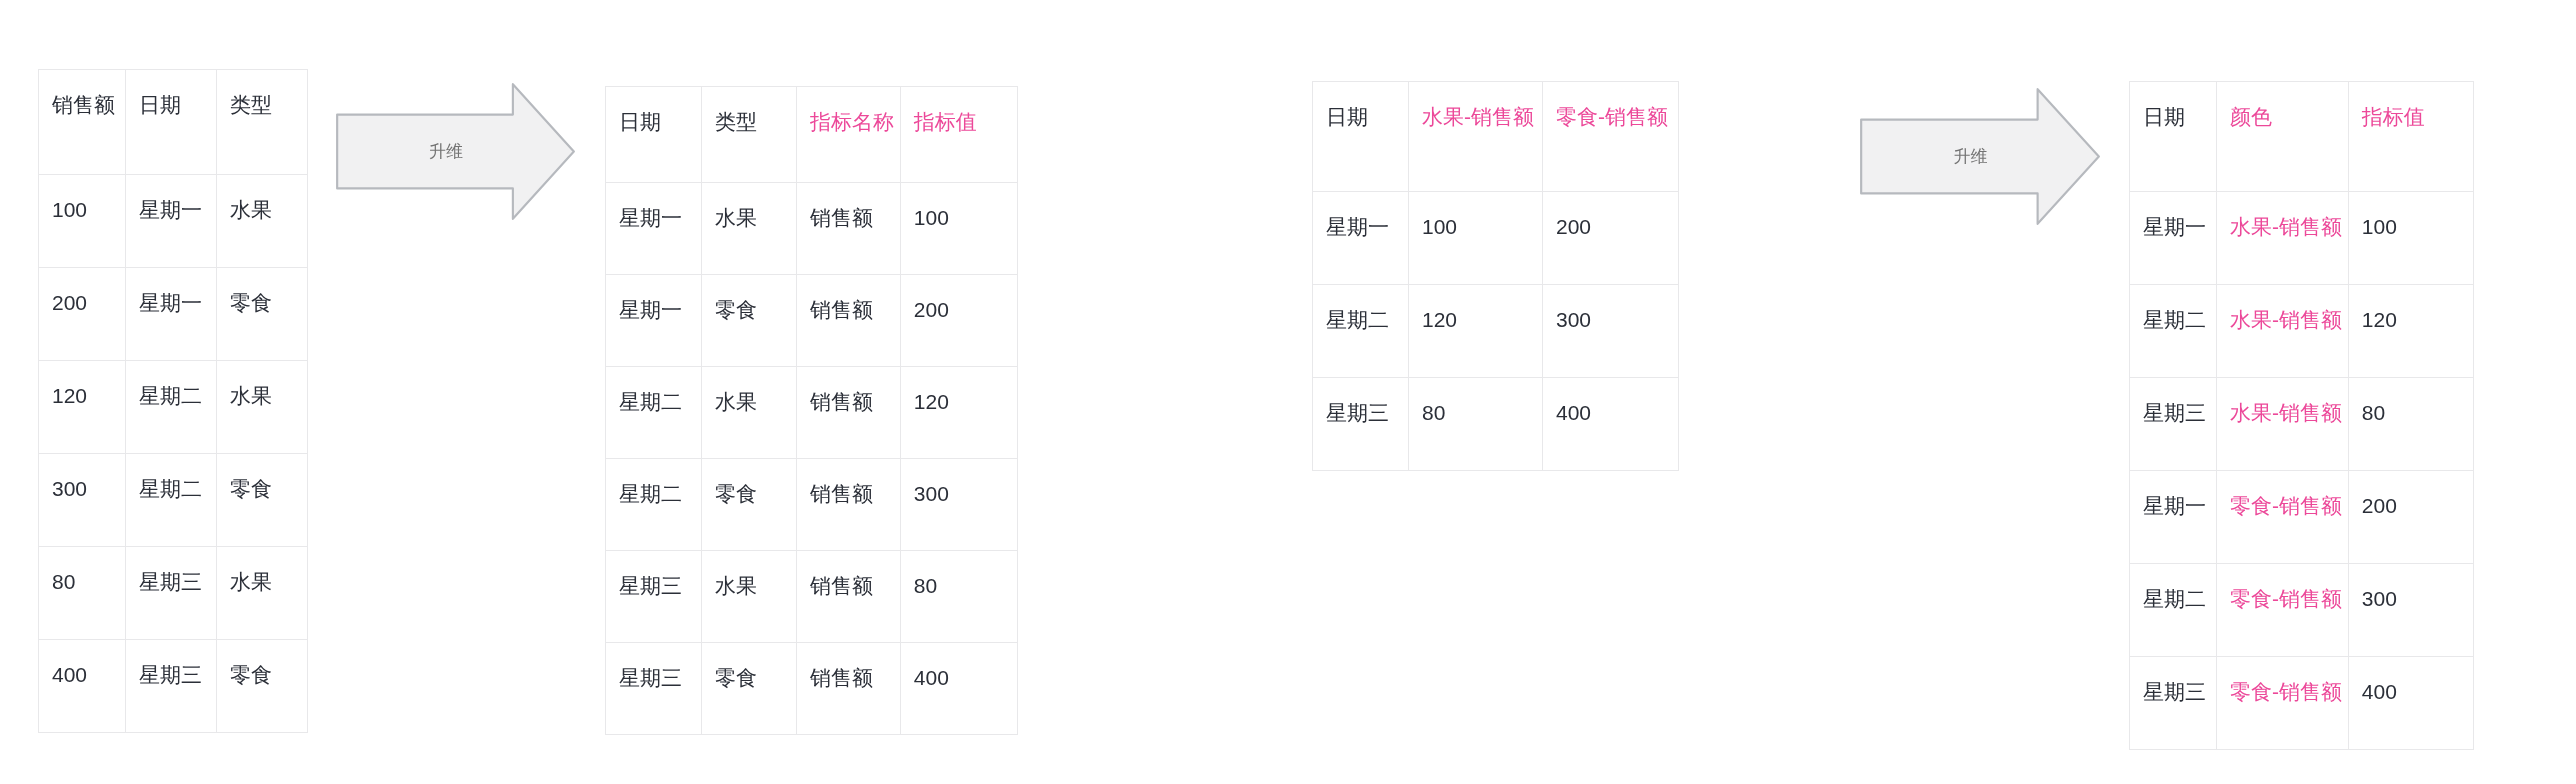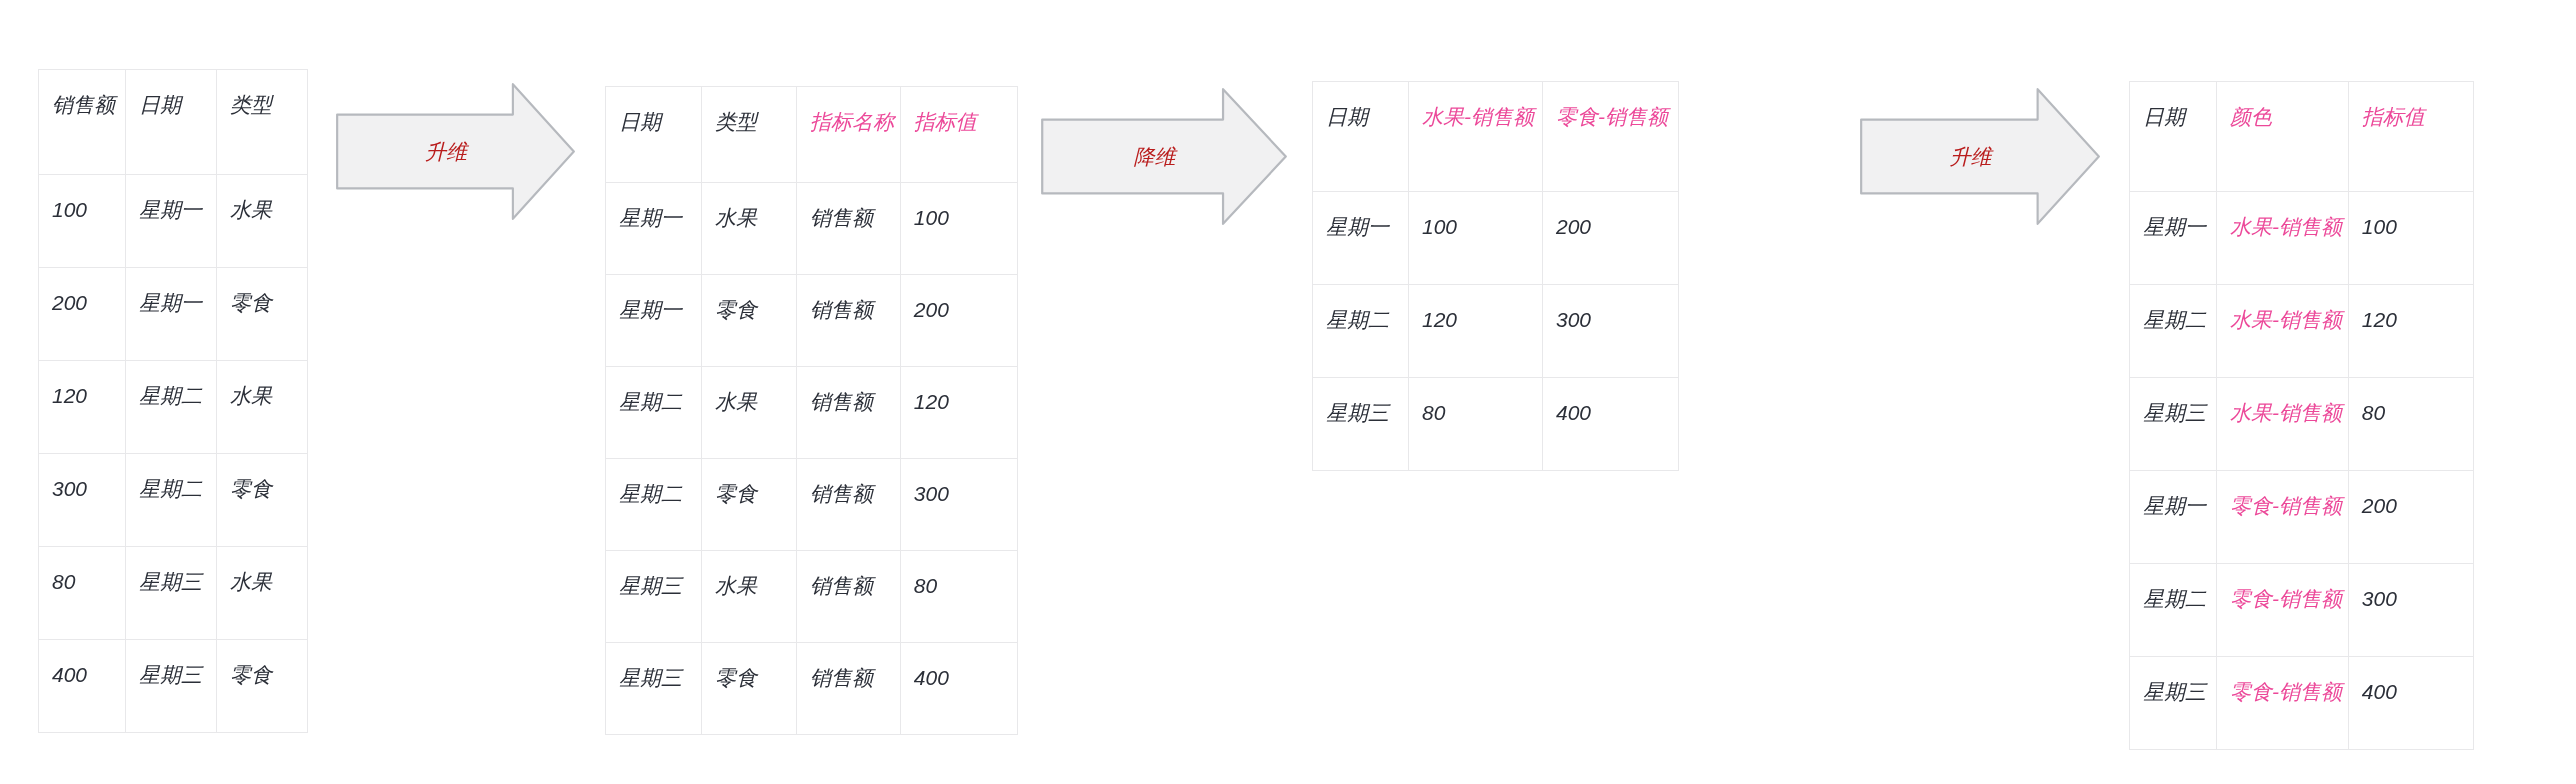--- a/index.html
+++ b/index.html
@@ -5,21 +5,21 @@
   * { box-sizing: border-box; margin: 0; padding: 0; }
   html, body { background: #ffffff; }
   body {
     position: relative;
     width: 2576px;
     height: 784px;
     font-family: "Liberation Sans", "DejaVu Sans", sans-serif;
     color: #2b2f38;
     overflow: hidden;
   }
-  .canvas { position: absolute; inset: 0; font-style: italic; }
+  .canvas { position: absolute; inset: 0; }
 
   table.tbl {
     position: absolute;
     border-collapse: collapse;
     table-layout: fixed;
     background: #ffffff;
   }
   table.tbl th, table.tbl td {
     border: 0.7px solid #e8e8ea;
     vertical-align: top;
@@ -52,22 +52,22 @@
 
   .arrow { position: absolute; }
   .arrow svg { display: block; width: 100%; height: 100%; }
   .arrow .arrow-label {
     position: absolute;
     inset: 0;
     display: flex;
     align-items: center;
     justify-content: center;
     padding-right: 19px;
-    font-size: 21px;
-    color: #b91c1c;
+    font-size: 17px;
+    color: #737373;
   }
   .a1 { left: 335px;  top: 82px; width: 241px; height: 139px; }
   .a2 { left: 1040px; top: 87px; width: 248px; height: 139px; }
   .a3 { left: 1859px; top: 87px; width: 242px; height: 139px; }
 </style>
 </head>
 <body>
 
 <div class="canvas">
 
@@ -169,26 +169,20 @@
     </tr>
     <tr>
       <td>星期三</td>
       <td>零食</td>
       <td>销售额</td>
       <td>400</td>
     </tr>
   </tbody>
     </table>
 
-  <div class="arrow a2">
-    <svg viewBox="0 0 336 192" preserveAspectRatio="none">
-      <polygon points="3,45 248,45 248,3 333,96 248,189 248,147 3,147" fill="#f1f1f2" stroke="#b6b9be" stroke-width="3" stroke-linejoin="round"></polygon>
-    </svg>
-    <span class="arrow-label">降维</span>
-  </div>
 
   <table class="tbl t3">
     <colgroup>
         <col style="width:96px">
         <col style="width:134px">
         <col style="width:136px">
       </colgroup>
     <tbody>
         <tr>
       <th>日期</th>

